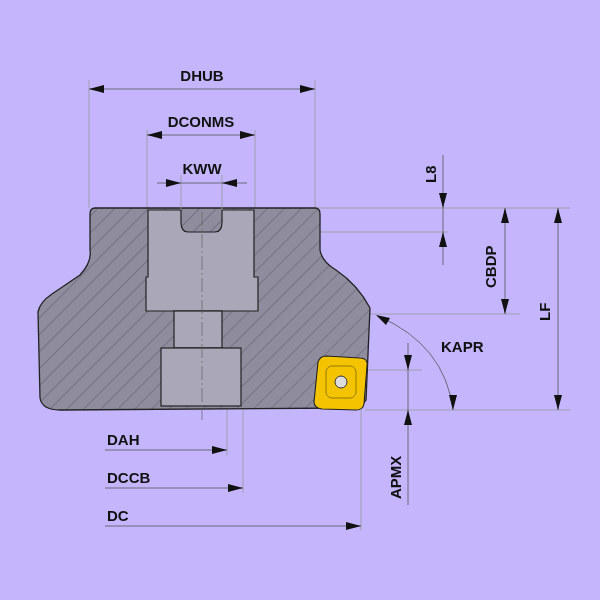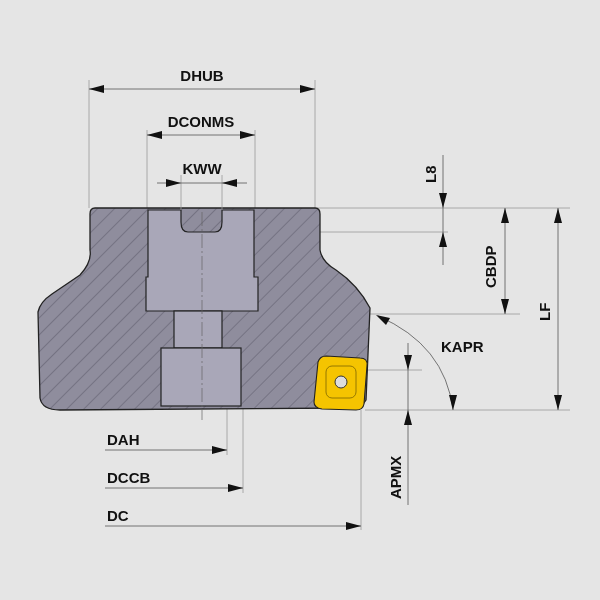--- a/index.html
+++ b/index.html
@@ -1,16 +1,16 @@
 <!DOCTYPE html>
 <html><head>
 <meta charset="utf-8">
 <style>
   html,body{margin:0;padding:0;background:#ffffff;}
-  #canvas{position:relative;width:600px;height:600px;overflow:hidden;background:#e5e5e5;}
+  #canvas{position:relative;width:600px;height:600px;overflow:hidden;background:#c4b5fd;}
   svg{position:absolute;left:0;top:0;}
   .lbl{font-family:"Liberation Sans",sans-serif;font-weight:bold;font-size:15px;fill:#111;}
   .dim{stroke:#555;stroke-width:0.8;fill:none;}
   .ext{stroke:#999;stroke-width:0.8;fill:none;}
   .bore{fill:#a9a7b8;stroke:#222;stroke-width:1.2;}
   .center{stroke:#666;stroke-width:0.7;stroke-dasharray:14 3 2 3;fill:none;}
   .arr{fill:#111;}
 </style>
 </head>
 <body>

